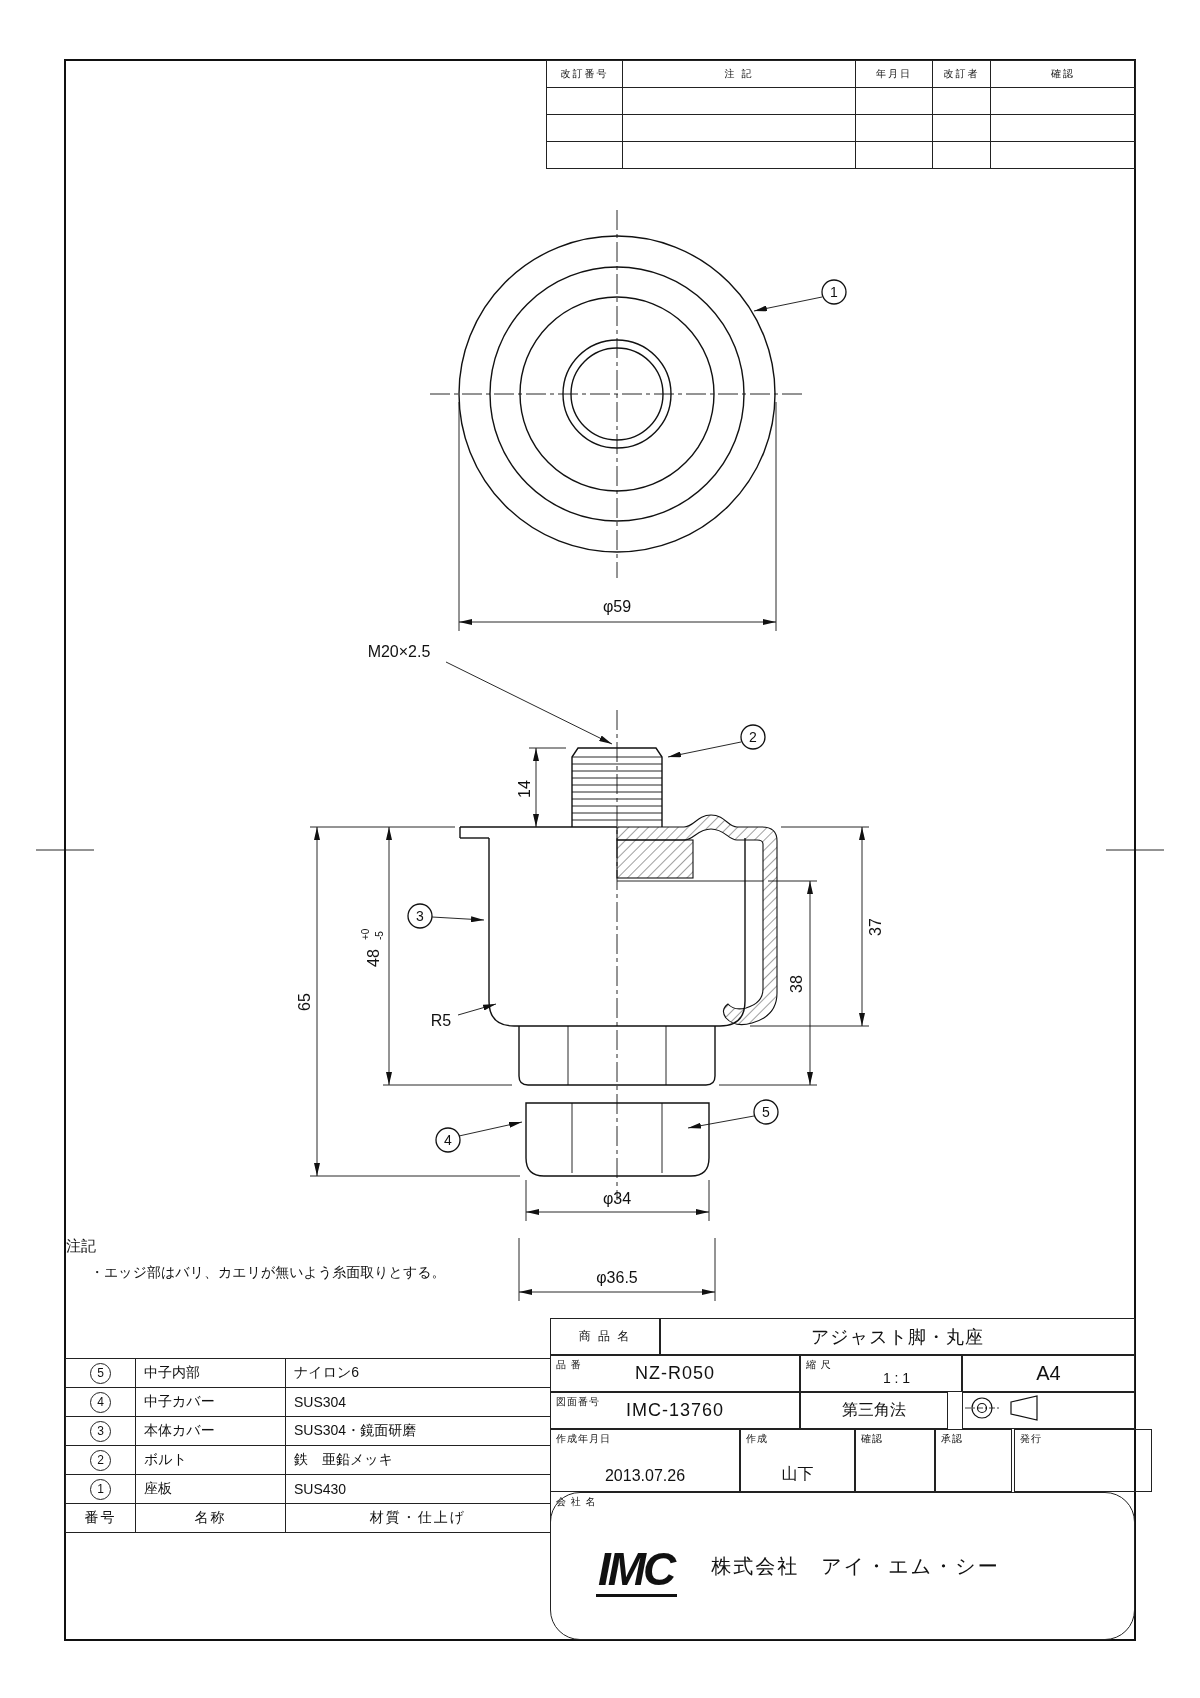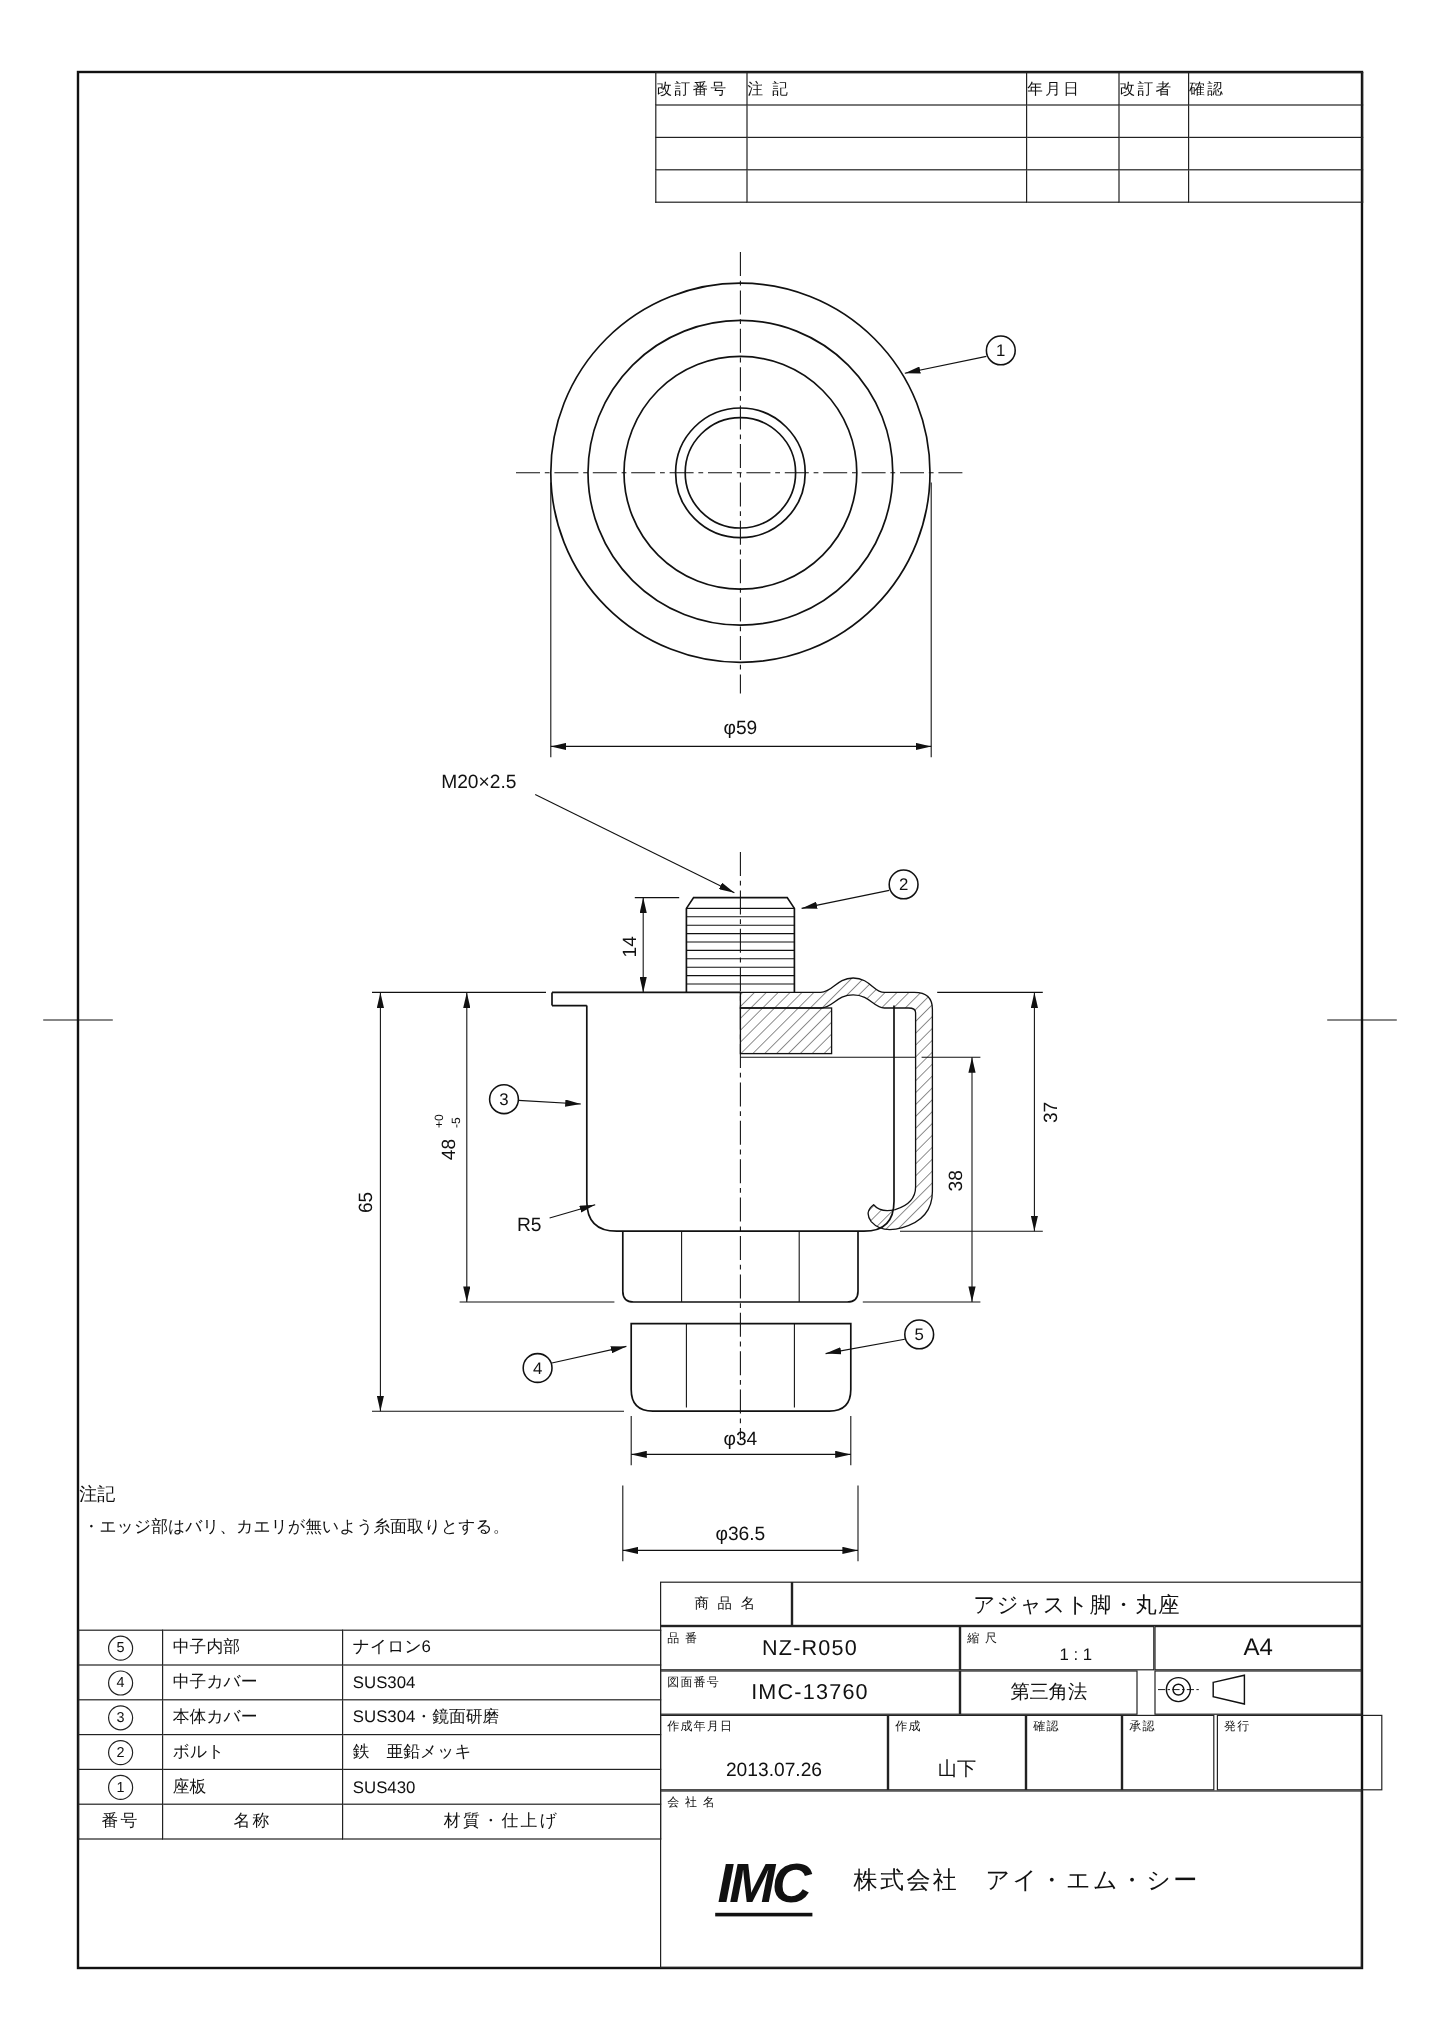--- a/index.html
+++ b/index.html
@@ -12,22 +12,22 @@
   .cl{stroke:#111;stroke-width:0.9;fill:none;stroke-dasharray:20 4 4 4;}
   .dim{stroke:#111;stroke-width:0.9;fill:none;}
   .sect{stroke:#111;stroke-width:1.1;}
   .balloon{fill:#fff;stroke:#111;stroke-width:1.3;}
   .dimtext{font-size:16px;text-anchor:middle;}
   .smalltol{font-size:10px;}
   .balloontext{font-size:14px;text-anchor:middle;}
 
   
   .rev-table{position:absolute;left:546px;top:60px;width:589px;border-collapse:collapse;table-layout:fixed;}
-  .rev-table th,.rev-table td{border:1px solid #222;height:26px;font-size:13px;font-weight:normal;
-        text-align:left;padding:0;letter-spacing:2px;}
+  .rev-table th,.rev-table td{border:1px solid #222;height:26px;font-size:10px;font-weight:normal;
+        text-align:center;padding:0;letter-spacing:2px;}
 
   
   .parts-table{position:absolute;left:65px;top:1358px;width:485px;border-collapse:collapse;table-layout:fixed;}
   .parts-table td{border:1px solid #222;height:28px;font-size:14px;padding:0 8px;overflow:hidden;white-space:nowrap;}
   .parts-table td.num-cell{text-align:center;padding:0;}
   .circle-num{display:inline-block;width:19px;height:19px;border:1.4px solid #222;border-radius:50%;
         line-height:19px;text-align:center;font-size:12px;}
   .parts-table tr.footer-row td{text-align:center;letter-spacing:2px;}
 
   
@@ -39,21 +39,21 @@
   .v16{font-size:16px;} .v18{font-size:18px;letter-spacing:1px;} .v14{font-size:14px;padding-left:31px;} .v20{font-size:20px;}
   .company-row{position:absolute;inset:0;display:flex;align-items:center;justify-content:flex-start;
         padding-left:45px;gap:34px;}
   .imc-logo{font-size:46px;font-weight:bold;font-style:italic;letter-spacing:-3px;
         border-bottom:3px solid #111;line-height:1;padding:0 4px 2px 2px;margin-top:11px;}
   .company-name{font-size:20px;letter-spacing:2px;}
 
   
   .notes{position:absolute;left:66px;top:1234px;font-size:14px;line-height:24px;}
   .notes .notes-title{font-size:15px;margin-bottom:2px;}
-  .notes .note-line{padding-left:3px;white-space:nowrap;text-align:center;}
+  .notes .note-line{padding-left:24px;white-space:nowrap;text-align:center;}
 </style>
 </head>
 <body>
 
 <div class="page">
 
   <svg class="drawing" width="1200" height="1698" viewBox="0 0 1200 1698">
     <defs>
       <marker id="arr" markerWidth="14" markerHeight="6" refX="13" refY="3" orient="auto-start-reverse" markerUnits="userSpaceOnUse">
         <path d="M0,0 L13,3 L0,6 Z" fill="#111"></path>
@@ -358,21 +358,21 @@
     <div class="tb-cell" style="left:305px;top:111px;width:80px;height:63px;">
       <span class="tb-label">確認</span>
     </div>
     <div class="tb-cell" style="left:385px;top:111px;width:77px;height:63px;">
       <span class="tb-label">承認</span>
     </div>
     <div class="tb-cell" style="left:464px;top:111px;width:138px;height:63px;">
       <span class="tb-label">発行</span>
     </div>
 
-    <div class="tb-cell" style="left:0;top:174px;width:585px;height:148px;">
+    <div class="tb-cell" style="left:0;top:174px;width:585px;height:148px;border-radius:30px;">
       <span class="tb-label">会 社 名</span>
       <div class="company-row">
         <span class="imc-logo">IMC</span>
         <span class="company-name">株式会社　アイ・エム・シー</span>
       </div>
     </div>
 
   </div>
 
 </div>

